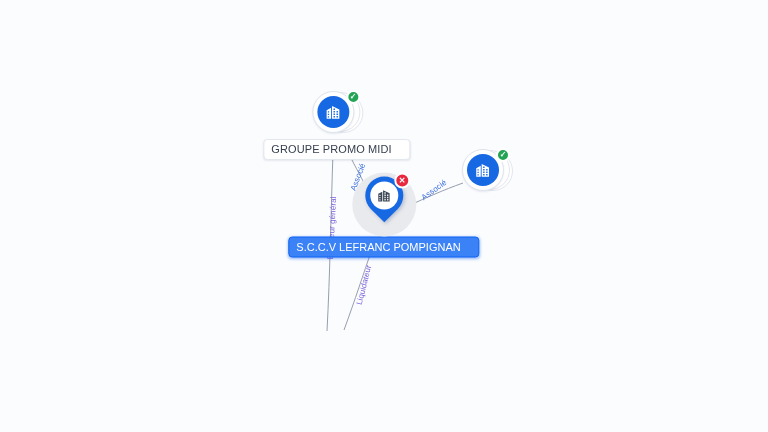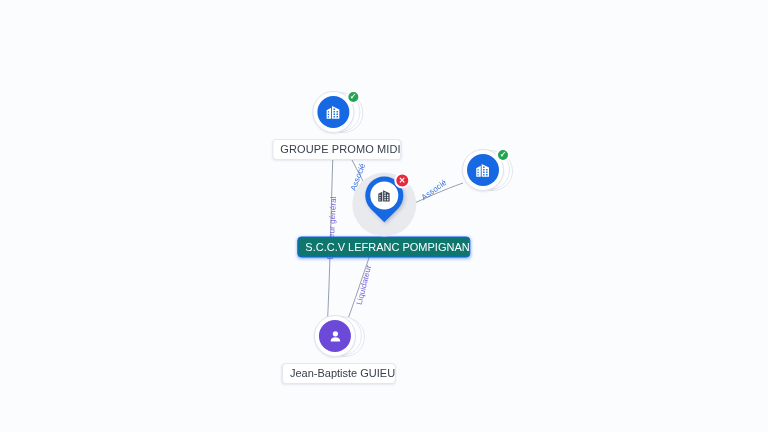--- a/index.html
+++ b/index.html
@@ -122,30 +122,30 @@
     top: 6px;
     width: 16px; height: 16px;
   }
 
   
   .nlabel {
     margin-top: 3px;
     background: #ffffff;
     border: 1px solid #e3e7ee;
     border-radius: 4px;
-    padding: 3px 0 4px 7px;
+    padding: 3px 18px 4px 7px;
     font-size: 11px;
     line-height: 12px;
     color: #37404e;
     white-space: nowrap;
     box-shadow: 0 1px 2px rgba(40,60,100,0.10);
   }
   .nlabel.upper { letter-spacing: 0.1px; }
   .nlabel.selected {
-    background: #0f766e;
+    background: #3b82f6;
     border-color: #1163f3;
     color: #ffffff;
     box-shadow: 0 1px 3px rgba(17,99,243,0.45);
   }
 
   
   .elabel {
     position: absolute;
     font-size: 8px;
     line-height: 9px;
@@ -227,28 +227,14 @@
         <svg width="16" height="16" viewBox="0 0 24 24" fill="#3c4654">
           <path d="M3 21V9.5l6-3.2V21H3zm1.6-1.6h1.7v-1.9H4.6v1.9zm0-3.3h1.7v-1.9H4.6v1.9zm0-3.3h1.7V11H4.6v1.8z"></path>
           <path d="M10.2 21V4l9.8 4.6V21h-9.8zm2-1.6h1.9v-2h-1.9v2zm0-3.4h1.9v-2h-1.9v2zm0-3.4h1.9v-2h-1.9v2zm0-3.4h1.9v-2h-1.9v2zm4 10.2h1.9v-2h-1.9v2zm0-3.4h1.9v-2h-1.9v2zm0-3.4h1.9v-2h-1.9v2z"></path>
         </svg>
       </div>
       <div class="badge error pin-badge">✕</div>
     </div>
     <div class="nlabel selected" style="margin-top:-6px;">S.C.C.V LEFRANC POMPIGNAN</div>
   </div>
 
-  <div class="node" style="left:339px; top:348px;">
-    <div class="stack">
-      <div class="sheet s3"></div>
-      <div class="sheet s2"></div>
-      <div class="sheet s1"></div>
-      <div class="disc person">
-        <svg width="17" height="17" viewBox="0 0 24 24" fill="#ffffff">
-          <circle cx="12" cy="8.2" r="3.7"></circle>
-          <path d="M12 13.2c-3.9 0-6.6 2.2-6.6 4.6v1.4h13.2v-1.4c0-2.4-2.7-4.6-6.6-4.6z"></path>
-        </svg>
-      </div>
-    </div>
-    <div class="nlabel">Jean-Baptiste GUIEU</div>
-  </div>
 
 </div>
 
 </body></html>

